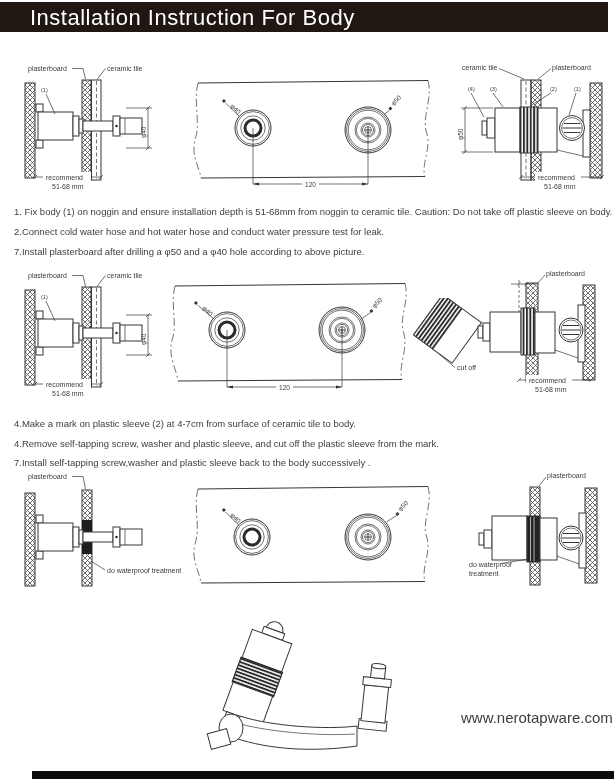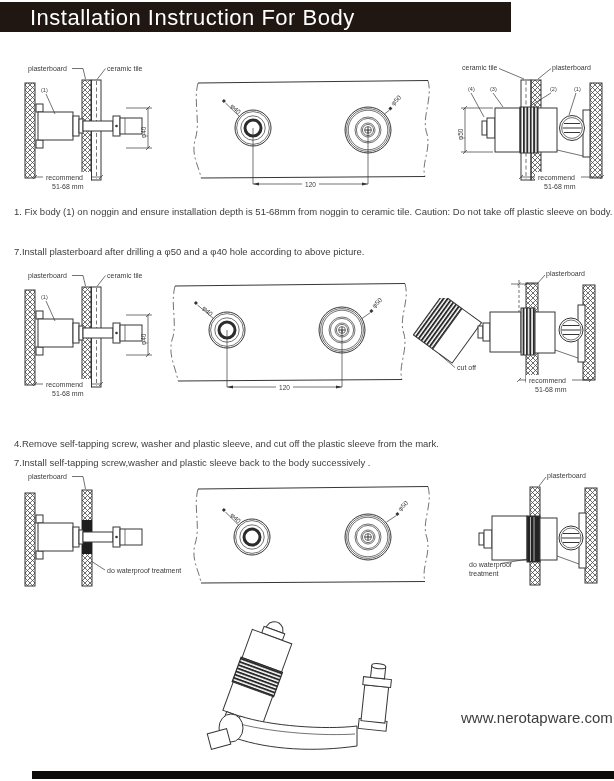--- a/index.html
+++ b/index.html
@@ -1,18 +1,18 @@
 <!DOCTYPE html>
 <html><head>
 <meta charset="utf-8">
 <style>
   html,body { margin:0; padding:0; background:#ffffff; }
   .page { position:relative; width:614px; height:781px; background:#fff;
           font-family:"Liberation Sans", sans-serif; overflow:hidden; }
-  .header { position:absolute; left:0; top:2px; width:511px; height:30px; background:#201713; }
+  .header { position:absolute; left:0; top:2px; width:608px; height:30px; background:#201713; }
   .header .title { position:absolute; left:30px; top:3px; color:#ffffff; font-size:22px;
                    letter-spacing:0.5px; white-space:nowrap; }
   .step { position:absolute; left:14px; color:#3d3d3d; font-size:9.5px; white-space:nowrap; }
   .dg { position:absolute; }
   svg text { fill:#3b3b3b; font-family:"Liberation Sans", sans-serif; }
   .ln  { stroke:#363636; fill:none; stroke-width:1; }
   .ln7 { stroke:#363636; fill:none; stroke-width:0.7; }
   .fw  { fill:#ffffff; stroke:#363636; stroke-width:1; }
   .fh  { fill:url(#xh); stroke:#363636; stroke-width:1; }
   .fb  { fill:#1e1e1e; stroke:none; }
@@ -192,20 +192,21 @@
     </g>
     <g>
       <text class="lbl" x="7" y="10">ceramic tile</text>
       <line class="ln7" x1="44" y1="8.5" x2="69" y2="19"></line>
       <text class="lbl" x="97" y="10">plasterboard</text>
       <line class="ln7" x1="96" y1="8.5" x2="83" y2="19"></line>
     </g>
   </svg>
 
   <div class="step" style="top:206px">1. Fix body (1) on noggin and ensure installation depth is 51-68mm from noggin to ceramic tile. Caution: Do not take off plastic sleeve on body.</div>
+  <div class="step" style="top:226px">2.Connect cold water hose and hot water hose and conduct water pressure test for leak.</div>
   <div class="step" style="top:246px">7.Install  plasterboard  after drilling a φ50 and a φ40 hole according to above picture.</div>
 
   <svg class="dg" style="left:10px;top:267px" width="182" height="140" viewBox="0 0 182 140">
     <g>
       <rect class="fh" x="15" y="23" width="10" height="95"></rect>
     </g>
     <g>
       <rect class="fh" x="72" y="20" width="9" height="100"></rect>
       <rect class="fw" x="81.5" y="20" width="9.5" height="100"></rect>
       <line class="ln7" x1="86.5" y1="21" x2="86.5" y2="119" stroke-dasharray="4 2.5"></line>
@@ -339,20 +340,21 @@
       <rect x="68" y="107" width="46" height="9" fill="#fff"></rect>
       <text class="lbl" x="71" y="114.5">recommend</text>
       <text class="lbl" x="77" y="124">51-68 mm</text>
     </g>
     <g>
       <text class="lbl" x="88" y="8">plasterboard</text>
       <line class="ln7" x1="87" y1="7" x2="79" y2="16"></line>
     </g>
   </svg>
 
+  <div class="step" style="top:418px">4.Make a mark on plastic sleeve (2) at 4-7cm from surface of ceramic tile to body.</div>
   <div class="step" style="top:438px">4.Remove self-tapping screw, washer and plastic sleeve, and cut off the plastic sleeve from the mark.</div>
   <div class="step" style="top:457px">7.Install self-tapping screw,washer and  plastic sleeve back to the body successively .</div>
 
   <svg class="dg" style="left:10px;top:468px" width="182" height="130" viewBox="0 0 182 130">
     <g>
       <rect class="fh" x="15" y="25" width="10" height="93"></rect>
     </g>
     <g>
       <rect class="fh" x="72" y="22" width="10" height="96"></rect>
       <rect class="fb" x="72" y="52" width="10" height="12"></rect>

